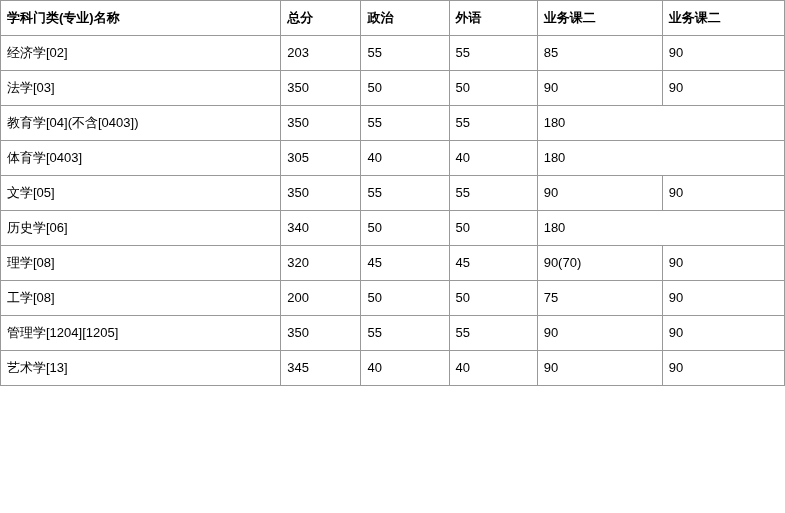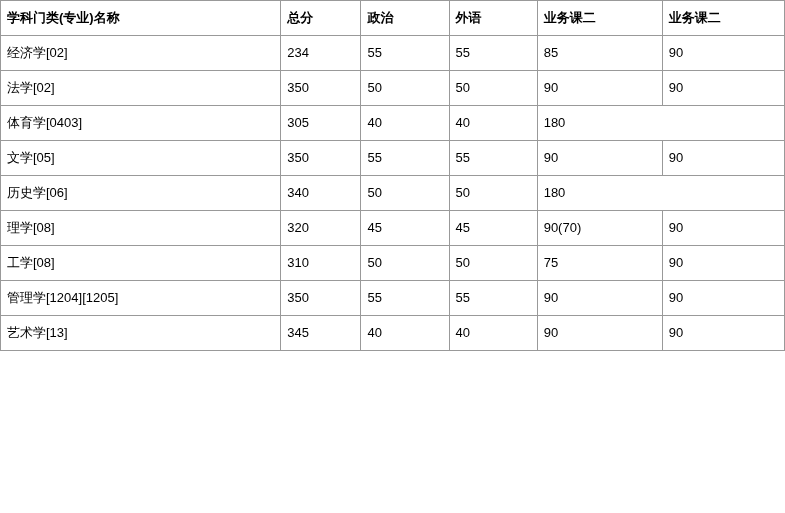--- a/index.html
+++ b/index.html
@@ -57,33 +57,40 @@
       <td>总分</td>
       <td>政治</td>
       <td>外语</td>
       <td>业务课二</td>
       <td>业务课二</td>
     </tr>
   </thead>
   <tbody>
       <tr>
         <td>经济学[02]</td>
-        <td>234</td>
+        <td>203</td>
         <td>55</td>
         <td>55</td>
         <td>85</td>
         <td>90</td>
       </tr>
       <tr>
-        <td>法学[02]</td>
+        <td>法学[03]</td>
         <td>350</td>
         <td>50</td>
         <td>50</td>
         <td>90</td>
         <td>90</td>
+      </tr>
+      <tr>
+        <td>教育学[04](不含[0403])</td>
+        <td>350</td>
+        <td>55</td>
+        <td>55</td>
+        <td colspan="2">180</td>
       </tr>
       <tr>
         <td>体育学[0403]</td>
         <td>305</td>
         <td>40</td>
         <td>40</td>
         <td colspan="2">180</td>
       </tr>
       <tr>
         <td>文学[05]</td>
@@ -103,21 +110,21 @@
       <tr>
         <td>理学[08]</td>
         <td>320</td>
         <td>45</td>
         <td>45</td>
         <td>90(70)</td>
         <td>90</td>
       </tr>
       <tr>
         <td>工学[08]</td>
-        <td>310</td>
+        <td>200</td>
         <td>50</td>
         <td>50</td>
         <td>75</td>
         <td>90</td>
       </tr>
       <tr>
         <td>管理学[1204][1205]</td>
         <td>350</td>
         <td>55</td>
         <td>55</td>

